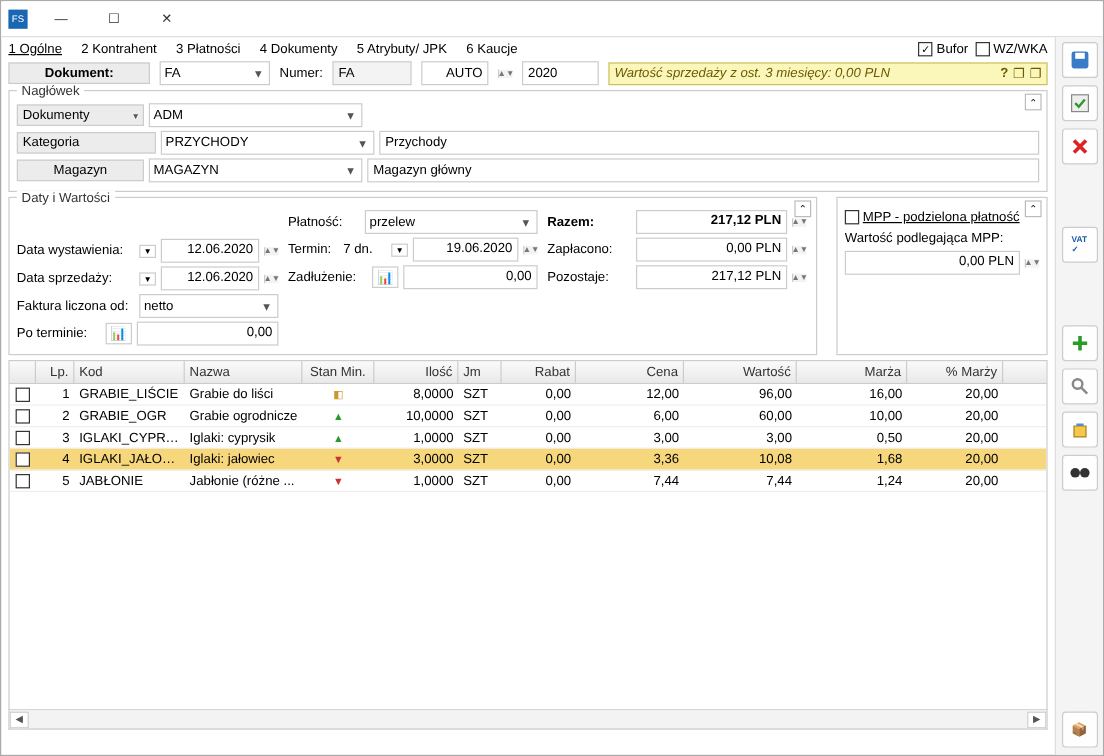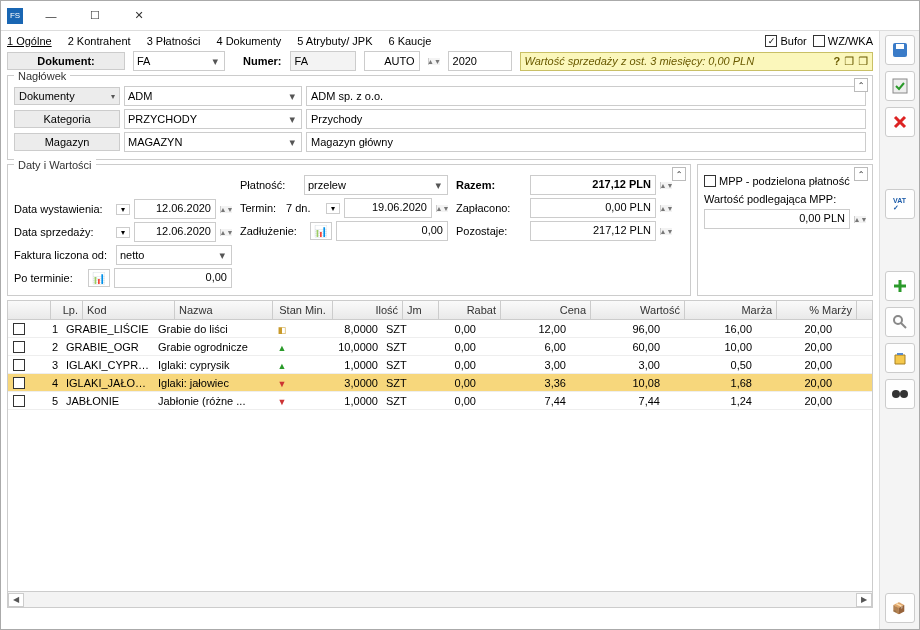--- a/index.html
+++ b/index.html
@@ -27,21 +27,21 @@
   .yellowstrip .ricons{margin-left:auto;display:flex;gap:4px;font-style:normal;}
   .fieldset{border:1px solid #ccc;padding:6px 6px 4px;margin-bottom:4px;position:relative;}
   .fstitle{position:relative;top:-12px;background:#fff;display:inline-block;padding:0 4px;color:#333;}
   .collapse{position:absolute;right:4px;top:2px;width:14px;height:14px;border:1px solid #bbb;background:#fff;display:flex;align-items:center;justify-content:center;font-size:8px;}
   .row{display:flex;align-items:center;margin-bottom:3px;gap:4px;}
   .lbtn{background:#ececec;border:1px solid #ccc;padding:2px 4px;text-align:left;display:flex;align-items:center;}
   .lbtn .dd{margin-left:auto;font-size:8px;color:#555;}
   .txtfield{border:1px solid #ccc;background:#fff;height:20px;padding:2px 4px;display:flex;align-items:center;}
   .numfield{border:1px solid #ccc;background:#fff;height:20px;padding:2px 4px;text-align:right;}
   .spin{width:12px;background:#f3f3f3;border-left:1px solid #ccc;color:#777;font-size:7px;display:flex;flex-direction:column;align-items:center;justify-content:center;}
-  .gridhead{display:flex;background:linear-gradient(#fafafa,#e9e9e9);border:1px solid #ccc;padding-left:21px;}
+  .gridhead{display:flex;background:linear-gradient(#fafafa,#e9e9e9);border:1px solid #ccc;}
   .gridhead>div{padding:3px 4px;border-right:1px solid #ccc;color:#333;}
   .gridbody{border:1px solid #ccc;border-top:none;max-height:300px;overflow:auto;background:#fff;}
   .gridrow{display:flex;border-bottom:1px solid #eee;height:18px;align-items:center;}
   .gridrow>div{padding:1px 4px;overflow:hidden;white-space:nowrap;text-overflow:ellipsis;}
   .gridrow.sel{background:#f7d77c;}
   .c-chk{width:22px;display:flex;justify-content:center;}
   .c-lp{width:32px;text-align:right;}
   .c-kod{width:92px;}
   .c-nazwa{width:98px;}
   .c-stan{width:60px;text-align:center;}
@@ -94,21 +94,21 @@
           </label>
   </div>
 </div>
 
 <div class="docrow">
   <div class="lbl">Dokument:</div>
   <div class="cbox" style="width:92px">
           <span>FA</span>
           <span class="arrow">▾</span>
         </div>
-  <span style="margin-left:10px;font-weight:bold;">Numer:</span>
+  <span style="">Numer:</span>
   <div class="txtfield" style="width:66px;background:#f3f3f3">
           <span>FA</span>
         </div>
   <div class="txtfield" style="width:56px;text-align:right;justify-content:flex-end">
           <span>AUTO</span>
         </div>
   <div class="spin">▲▼</div>
   <div class="txtfield" style="width:64px">
           <span>2020</span>
         </div>
@@ -128,26 +128,23 @@
   <div style="margin-top:-8px;">
     <div class="row">
       <div class="lbtn" style="width:106px">
               <span>Dokumenty</span>
               <span class="dd">▾</span>
             </div>
       <div class="cbox" style="width:178px">
               <span>ADM</span>
               <span class="arrow">▾</span>
             </div>
-      <div class="txtfield" style="flex:1">
-              <span>ADM sp. z o.o.</span>
-            </div>
     </div>
     <div class="row">
-      <div class="lbtn" style="width:106px;justify-content:center">
+      <div class="lbtn" style="width:116px;justify-content:flex-start">
               <span>Kategoria</span>
             </div>
       <div class="cbox" style="width:178px">
               <span>PRZYCHODY</span>
               <span class="arrow">▾</span>
             </div>
       <div class="txtfield" style="flex:1">
               <span>Przychody</span>
             </div>
     </div>
@@ -159,21 +156,21 @@
               <span>MAGAZYN</span>
               <span class="arrow">▾</span>
             </div>
       <div class="txtfield" style="flex:1">
               <span>Magazyn główny</span>
             </div>
     </div>
   </div>
 </div>
 
-<div style="display:flex;gap:6px;">
+<div style="display:flex;gap:16px;">
 <div class="fieldset" style="flex:1">
   <span class="fstitle">Daty i Wartości</span>
   <span class="collapse">⌃</span>
   <div style="margin-top:-8px;display:flex;gap:8px;">
     <div style="width:218px;margin-top:24px;">
       <div class="row">
                 <span style="width:98px">Data wystawienia:</span>
         <span style="width:14px;border:1px solid #ccc;text-align:center;font-size:8px">▾</span>
         <div class="numfield" style="flex:1"><span>12.06.2020</span></div>
                 <div class="spin">▲▼</div>
@@ -232,21 +229,21 @@
       <div class="row">
                 <span style="width:70px">Pozostaje:</span>
                 <div class="numfield" style="flex:1"><span>217,12 PLN</span></div>
                 <div class="spin">▲▼</div>
               </div>
     </div>
   </div>
 </div>
 <div class="fieldset mpp">
   <span class="collapse">⌃</span>
-  <label class="chk" style="margin-top:4px;">
+  <label class="chk" style="margin-top:4px;text-decoration:underline;">
             <span class="chkbox"></span>
             <span>MPP - podzielona płatność</span>
           </label>
   <div style="margin-top:6px">Wartość podlegająca MPP:</div>
   <div class="row" style="margin-top:4px;">
             <div class="numfield" style="flex:1"><span>0,00 PLN</span></div>
             <div class="spin">▲▼</div>
           </div>
 </div>
 </div>

